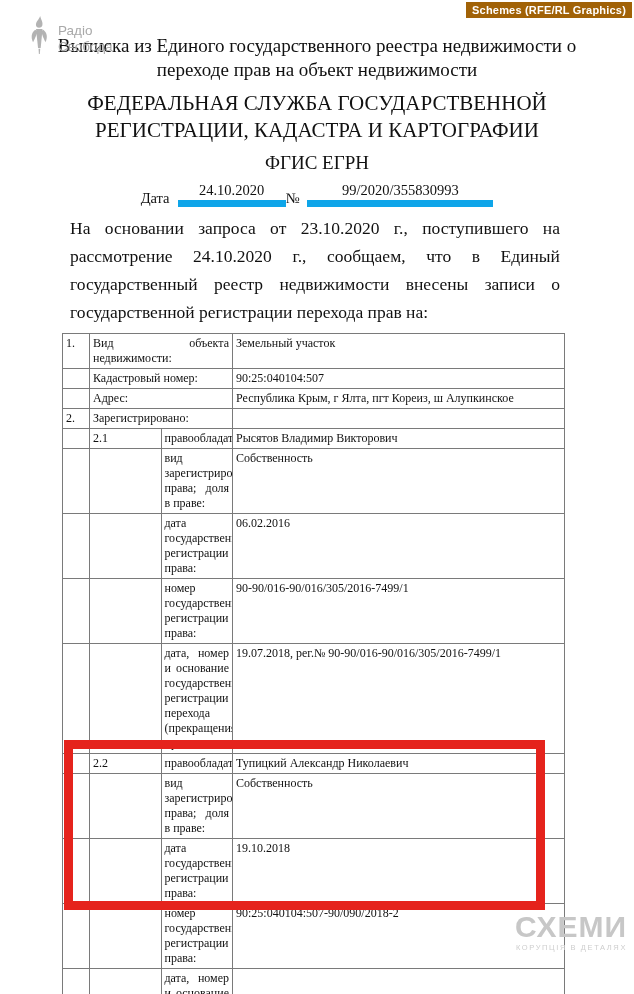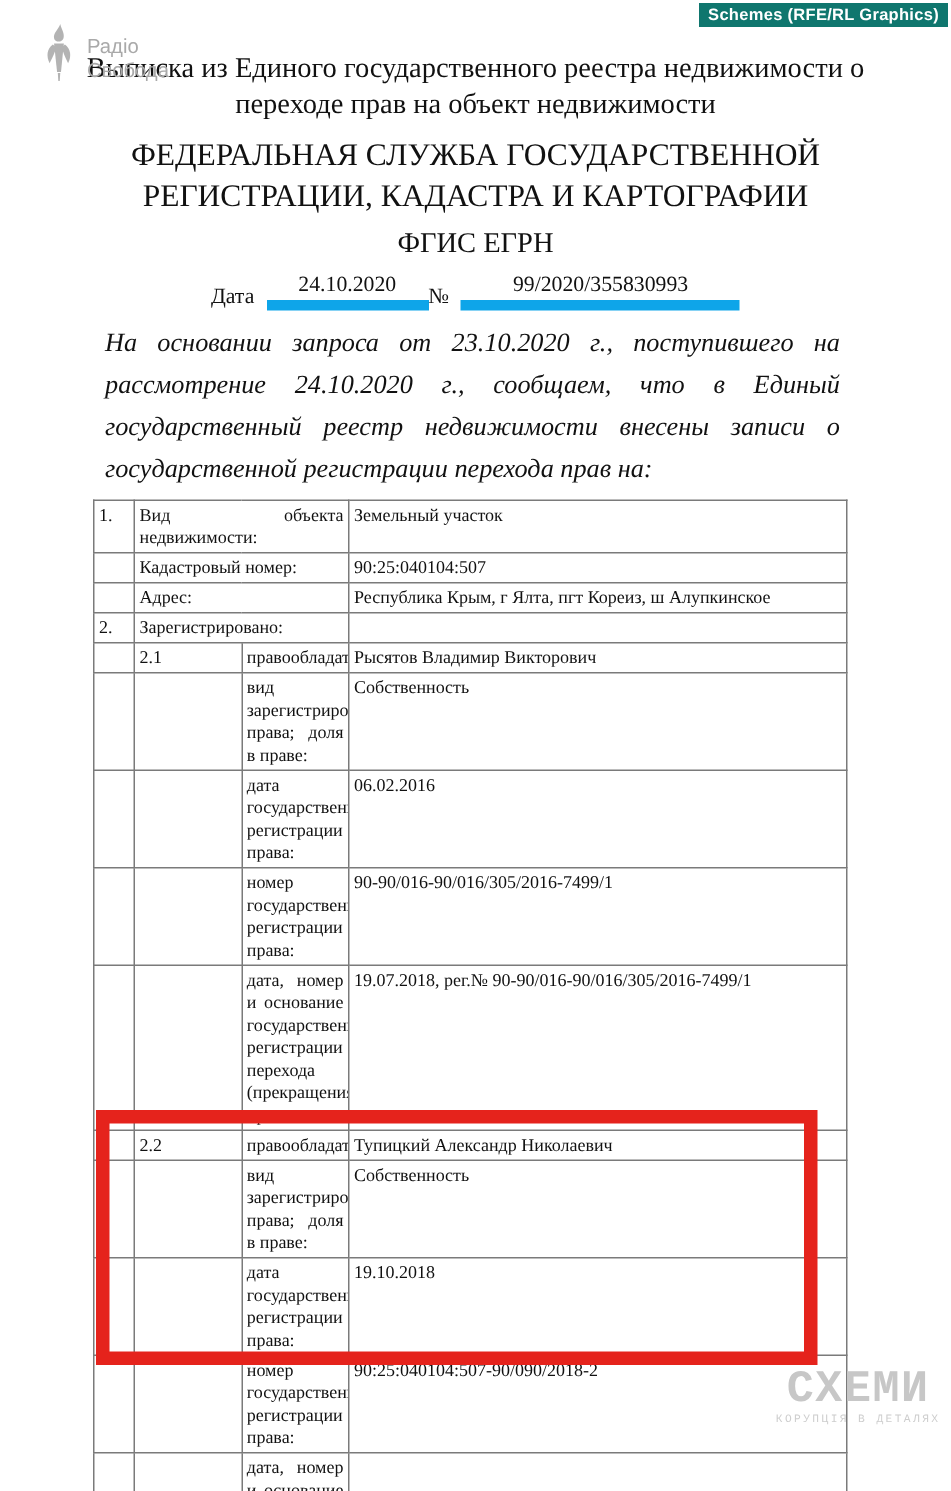--- a/index.html
+++ b/index.html
@@ -22,45 +22,45 @@
   .fgis{margin:8px 0 0;text-align:center;font-size:19px;}
 
   .date-row{margin:8px 70px 0 70px;display:flex;justify-content:center;
             align-items:flex-end;font-size:14.5px;}
   .d-group{display:flex;align-items:flex-end;gap:8px;}
   .uline{display:inline-block;border-bottom:7px solid #0ea5e9;text-align:center;padding:0 8px 1px;}
   .uline.date{min-width:92px;}
   .uline.num{min-width:170px;}
 
   .para{margin:7px 74px 0 70px;text-align:justify;font-size:17.5px;}
-  .para.intro{line-height:1.6;font-style:italic;}
+  .para.intro{line-height:1.6;}
 
   table.reg{border-collapse:collapse;margin:7px 0 0 62px;width:503px;table-layout:fixed;
             font-size:12px;line-height:15px;}
   table.reg td{border:1px solid #7a7a7a;vertical-align:top;padding:2px 3px;overflow:hidden;}
   td.c-num{width:20px;}
   td.c-sub{width:26px;padding:2px 2px;}
   td.c-lab{width:136px;text-align:justify;}
   td.c-val{}
 
   
   .highlight{position:absolute;border:9px solid #e5231c;box-sizing:border-box;
              pointer-events:none;z-index:5;}
 
-  .watermark{position:absolute;top:912px;right:7px;text-align:center;z-index:6;
-             font-family:Liberation Mono, monospace;}
+  .watermark{position:absolute;top:912px;right:7px;text-align:right;z-index:6;
+             font-family:Liberation Sans, sans-serif;}
   .wm-title{font-size:30px;font-weight:bold;letter-spacing:1px;line-height:1;}
   .wm-sub{font-size:7.5px;letter-spacing:1.6px;margin-top:1px;}
 </style>
 </head>
 <body>
 
 <div class="page">
 
-  <div class="badge" style="background: #0f766e;">Schemes (RFE/RL Graphics)</div>
+  <div class="badge" style="background: #a16207;">Schemes (RFE/RL Graphics)</div>
 
   <div class="logo">
     <svg viewBox="0 0 24 32" xmlns="http://www.w3.org/2000/svg">
       <path d="M13 0 C12 3 9 5 9.5 8 C10 10.5 14 10.5 14.8 8 C15.6 5.2 13.6 3 13 0 Z"></path>
       <path d="M9.5 11 L15 11 L13.4 27 L11.2 27 Z"></path>
       <path d="M8.8 11.5 C5.5 14 5 18 7 22 C8.5 19 10 16 10.8 13 Z"></path>
       <path d="M15.6 11.5 C18.9 14 19.4 18 17.4 22 C15.9 19 14.6 16 13.8 13 Z"></path>
       <path d="M11.6 27.5 L13 27.5 L12.7 32 L11.9 32 Z"></path>
     </svg>
     <div class="logo-text">

